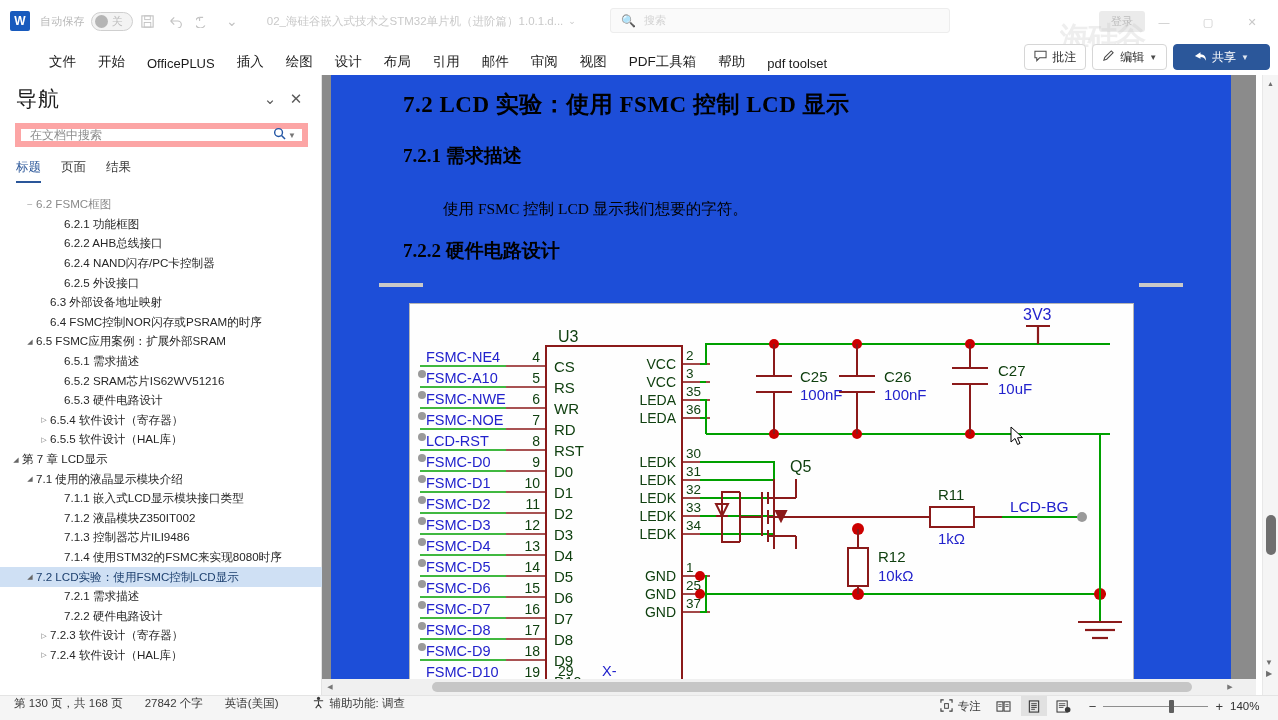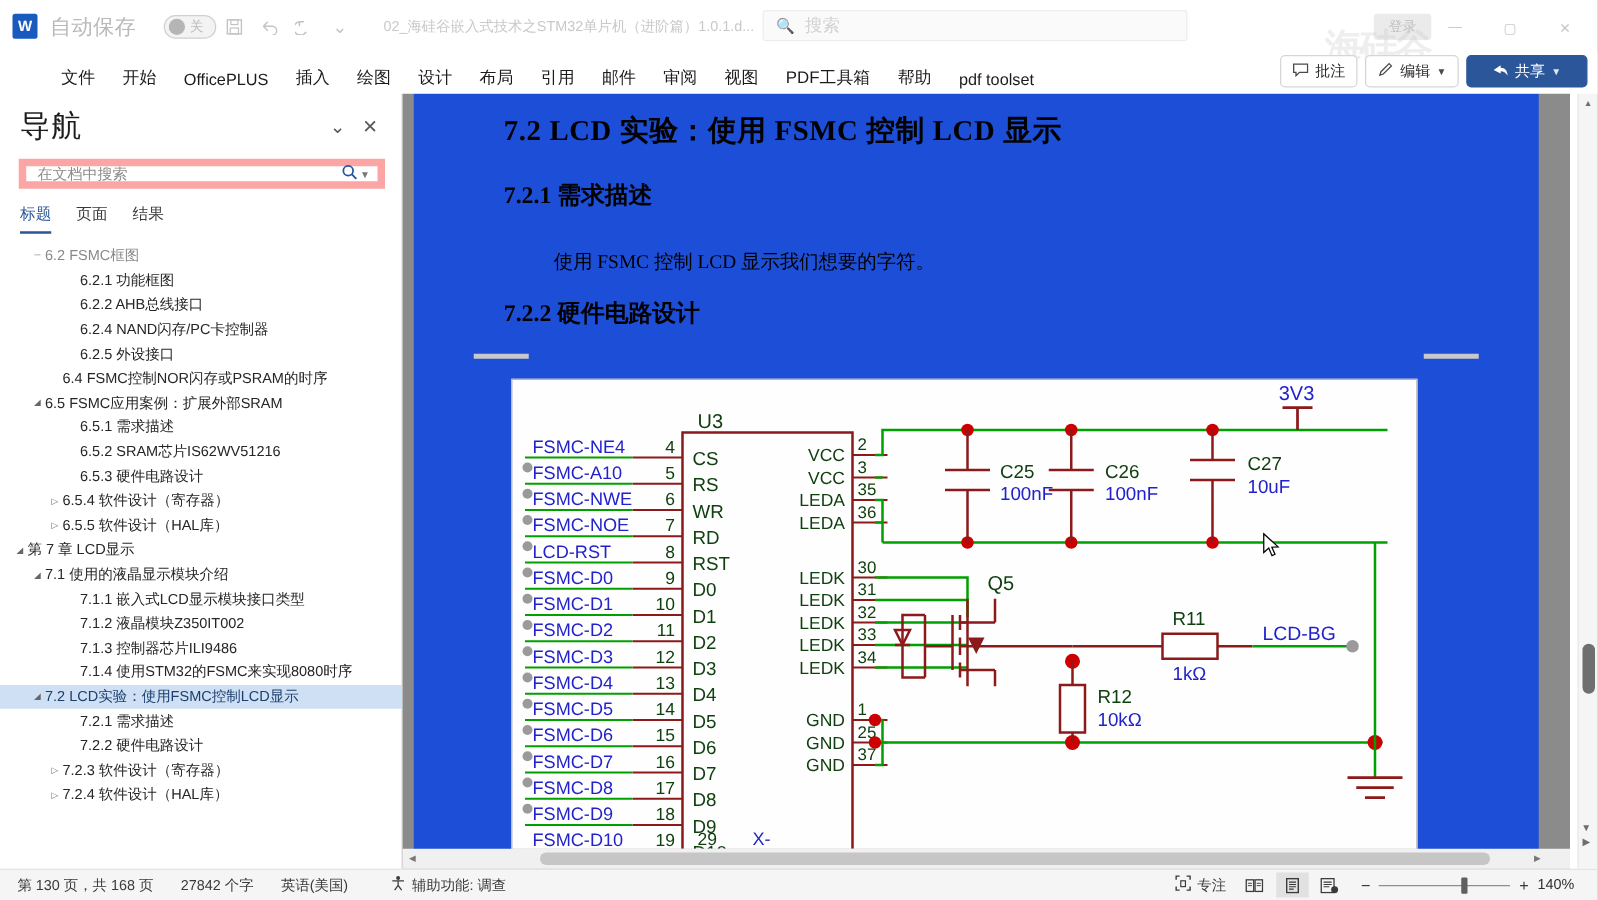--- a/index.html
+++ b/index.html
@@ -17,21 +17,21 @@
     background: #ffffff;
     display: flex; align-items: center;
   }
   .win-logo {
     width: 20px; height: 20px; margin-left: 10px;
     background: #185abd; border-radius: 2px;
     color: #fff; font-size: 12px; font-weight: bold;
     display: flex; align-items: center; justify-content: center;
   }
   .qat { display: flex; align-items: center; gap: 2px; margin-left: 10px; }
-  .autosave-label { font-size: 17px; color: #b9b9b9; margin-right: 20px; letter-spacing: .2px;}
+  .autosave-label { font-size: 11px; color: #b9b9b9; margin-right: 4px; letter-spacing: .2px;}
   .toggle {
     width: 42px; height: 19px; border-radius: 10px;
     border: 1px solid #cfcfcf; background: #f3f3f3;
     display: flex; align-items: center; position: relative;
   }
   .toggle .knob {
     width: 13px; height: 13px; border-radius: 50%; background: #b5b5b5; margin-left: 3px;
   }
   .toggle .tlabel { font-size: 11px; color: #bdbdbd; margin-left: 4px; }
   .qicon {
@@ -44,21 +44,21 @@
     white-space: nowrap; overflow: hidden;
     max-width: 300px;
   }
   .title-caret { font-size: 9px; color: #c9c9c9; margin-left: 5px; }
   .searchbox {
     position: absolute; left: 610px; top: 8px; width: 340px; height: 25px;
     background: #fafafa; border: 1px solid #ededed; border-radius: 3px;
     display: flex; align-items: center; padding-left: 10px;
   }
   .searchbox .mag { color: #d8d8d8; font-size: 12px; margin-right: 8px; }
-  .searchbox .ph { font-size: 14px; color: #d2d2d2; }
+  .searchbox .ph { font-size: 11px; color: #d2d2d2; }
 
   .win-ctrls {
     position: absolute; right: 4px; top: 10px;
     display: flex; align-items: center; gap: 0px;
   }
   .win-btn {
     width: 44px; height: 24px; display: flex; align-items: center; justify-content: center;
     color: #c8c8c8; font-size: 11px;
   }
   .login-pill {
@@ -102,21 +102,21 @@
   }
 
   
   .navpane {
     position: absolute; left: 0; top: 75px; width: 322px; height: 620px;
     background: #ffffff; border-right: 1px solid #e3e3e3;
   }
   .nav-head {
     display: flex; align-items: center; padding: 10px 12px 4px 16px;
   }
-  .nav-title { font-size: 24px; color: #1d1d1d; flex: 1; letter-spacing: 1px; }
+  .nav-title { font-size: 21px; color: #1d1d1d; flex: 1; letter-spacing: 1px; }
   .nav-hbtn { width: 26px; height: 26px; display: flex; align-items: center; justify-content: center; color: #5a5a5a; font-size: 15px; }
 
   .nav-search {
     margin: 6px 13px 0 15px; height: 24px;
     border: 6px solid #fca5a5; background: #fff;
     display: flex; align-items: center; padding: 0 6px 0 9px;
   }
   .nav-search .sph { flex: 1; font-size: 12px; color: #8c8c8c; }
   .nav-search .sicon { color: #2255a4; font-size: 12px; }
   .nav-search .scar { color: #777; font-size: 8px; margin-left: 2px; }
@@ -214,21 +214,21 @@
   .pgnav {
     position: absolute; right: 1px; bottom: 42px; width: 16px;
     display:flex; flex-direction: column; align-items:center; gap: 2px;
   }
   .pgnav div { color:#6e6e6e; font-size: 8px; }
 
   
   .statusbar {
     position: absolute; left: 0; bottom: 0; width: 1278px; height: 25px;
     background: #f5f5f5; border-top: 1px solid #e4e4e4;
-    display: flex; align-items: center; font-size: 11.5px; color: #3a3a3a;
+    display: flex; align-items: flex-start; font-size: 11.5px; color: #3a3a3a;
   }
   .sb-item { padding: 0 11px; white-space: nowrap; }
   .sb-item:first-child { padding-left: 14px; }
   .sb-acc { display: flex; align-items: center; gap: 5px; padding-left: 22px; }
   .sb-right {
     margin-left: auto; display: flex; align-items: center; gap: 4px; padding-right: 12px;
   }
   .view-btn {
     width: 26px; height: 20px; display: flex; align-items: center; justify-content: center;
     color: #3a3a3a; font-size: 12px;
@@ -386,20 +386,25 @@
         </div>
         <div class="tnode">
           <span style="display: inline-block; width: 52px;"></span>
           <span class="arrow"></span>
           <span class="lbl">6.2.4 NAND闪存/PC卡控制器</span>
         </div>
         <div class="tnode">
           <span style="display: inline-block; width: 52px;"></span>
           <span class="arrow"></span>
           <span class="lbl">6.2.5 外设接口</span>
+        </div>
+        <div class="tnode">
+          <span style="display: inline-block; width: 38px;"></span>
+          <span class="arrow"></span>
+          <span class="lbl">6.3 外部设备地址映射</span>
         </div>
         <div class="tnode">
           <span style="display: inline-block; width: 38px;"></span>
           <span class="arrow"></span>
           <span class="lbl">6.4 FSMC控制NOR闪存或PSRAM的时序</span>
         </div>
         <div class="tnode">
           <span style="display: inline-block; width: 24px;"></span>
           <span class="arrow">◢</span>
           <span class="lbl">6.5 FSMC应用案例：扩展外部SRAM</span>

